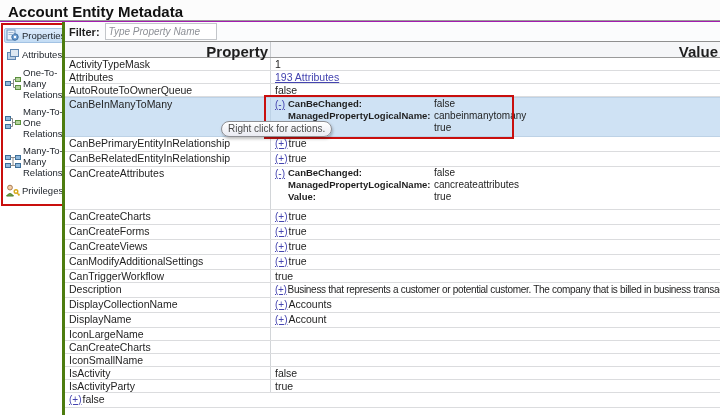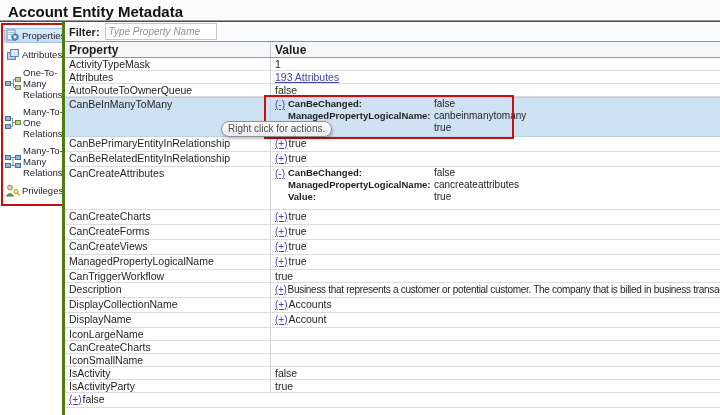--- a/index.html
+++ b/index.html
@@ -1,16 +1,16 @@
 <!DOCTYPE html>
 <html><head>
 <meta charset="utf-8">
 <style>
   html,body{margin:0;padding:0;background:#fff;}
-  .page{position:relative;width:720px;height:415px;overflow:hidden;background:#1d4ed8;
+  .page{position:relative;width:720px;height:415px;overflow:hidden;background:#a21caf;
         font-family:"Liberation Sans","DejaVu Sans",sans-serif;color:#1e1e1e;}
 
   
   .titlebar{position:absolute;left:0;top:0;width:720px;height:21px;background:#fcfcfc;
             border-bottom:1px solid #9a9a9a;box-sizing:border-box;}
   .titlebar .title{font-size:15px;font-weight:bold;color:#111;padding:3px 0 0 8px;}
 
   
   .sidebar{position:absolute;left:0;top:22px;width:62px;height:393px;background:#fff;}
   .sidebar-nav{position:absolute;left:1px;top:1px;width:60px;border:2px solid #c90f0d;
@@ -27,21 +27,21 @@
   .main{position:absolute;left:62px;top:22px;width:658px;height:393px;background:#fff;
         border-left:3px solid #4d7c0f;box-sizing:border-box;}
   .filter-row{height:19px;display:flex;align-items:center;background:#fbfcfd;
               border-bottom:1px solid #8f8f8f;padding-left:4px;}
   .filter-label{font-size:11px;font-weight:bold;margin-right:5px;}
   .filter-input{width:104px;height:13px;border:1px solid #c3c6ca;font-size:10px;
                 padding:1px 3px;font-family:inherit;color:#333;font-style:italic;}
   .filter-input::placeholder{color:#8d9096;}
 
   .grid-header{height:15px;display:flex;background:#f5f6f8;border-bottom:1px solid #9a9a9a;
-               font-weight:bold;font-size:12px;}
+               font-weight:bold;font-size:15px;text-align:right;}
   .hcell-p{width:199px;padding:1px 2px 0 4px;border-right:1px solid #c9ccd0;box-sizing:content-box;}
   .hcell-v{flex:1;padding:1px 2px 0 4px;}
 
   .grid-body{position:relative;}
   .row{display:flex;border-bottom:1px solid #dbdcde;overflow:hidden;box-sizing:border-box;}
   .row.r-s{height:13px;}
   .row.r-m{height:15px;}
   .row.r-l{height:43px;}
   .row.sel{height:40px;background:#cfe2f4;border-top:1px solid #bdd2e6;border-bottom:1px solid #bdd2e6;}
   .pcell{width:199px;flex:0 0 auto;padding:0 2px 0 4px;border-right:1px solid #d2d5d8;
@@ -198,21 +198,21 @@
         </div>
         <div class="row r-m">
           <div class="pcell">CanCreateForms</div>
           <div class="vcell"><span class="exp">(+)</span><span class="plain">true</span></div>
         </div>
         <div class="row r-m">
           <div class="pcell">CanCreateViews</div>
           <div class="vcell"><span class="exp">(+)</span><span class="plain">true</span></div>
         </div>
         <div class="row r-m">
-          <div class="pcell">ManagedPropertyLogicalName</div>
+          <div class="pcell">CanModifyAdditionalSettings</div>
           <div class="vcell"><span class="exp">(+)</span><span class="plain">true</span></div>
         </div>
         <div class="row r-s">
           <div class="pcell">CanTriggerWorkflow</div>
           <div class="vcell"><span class="plain">true</span></div>
         </div>
         <div class="row r-m">
           <div class="pcell">Description</div>
           <div class="vcell tight"><span class="exp">(+)</span><span class="plain">Business that represents a customer or potential customer. The company that is billed in business transactions.</span></div>
         </div>

